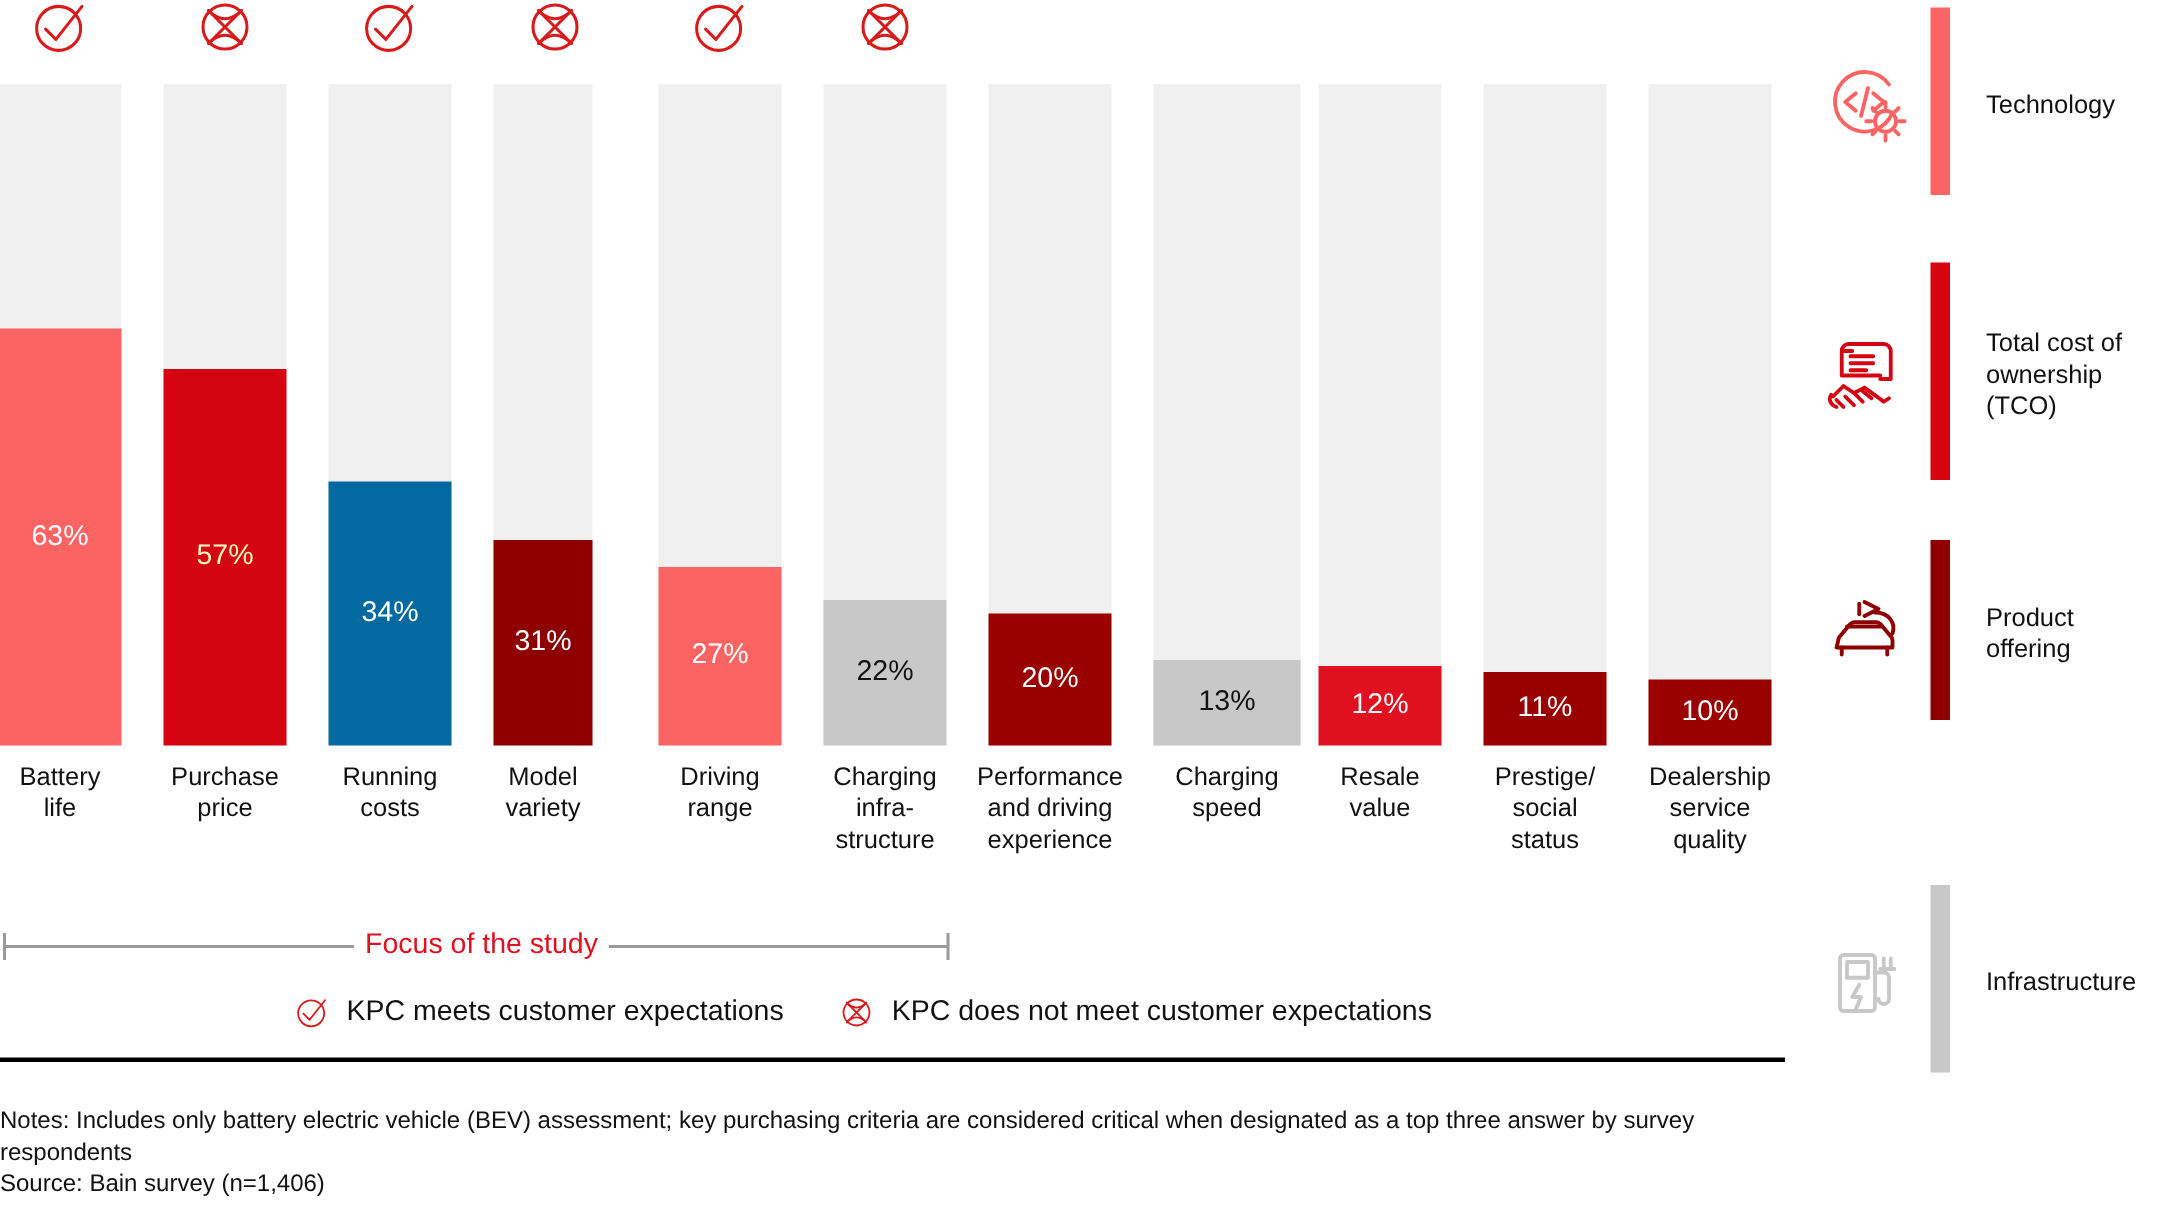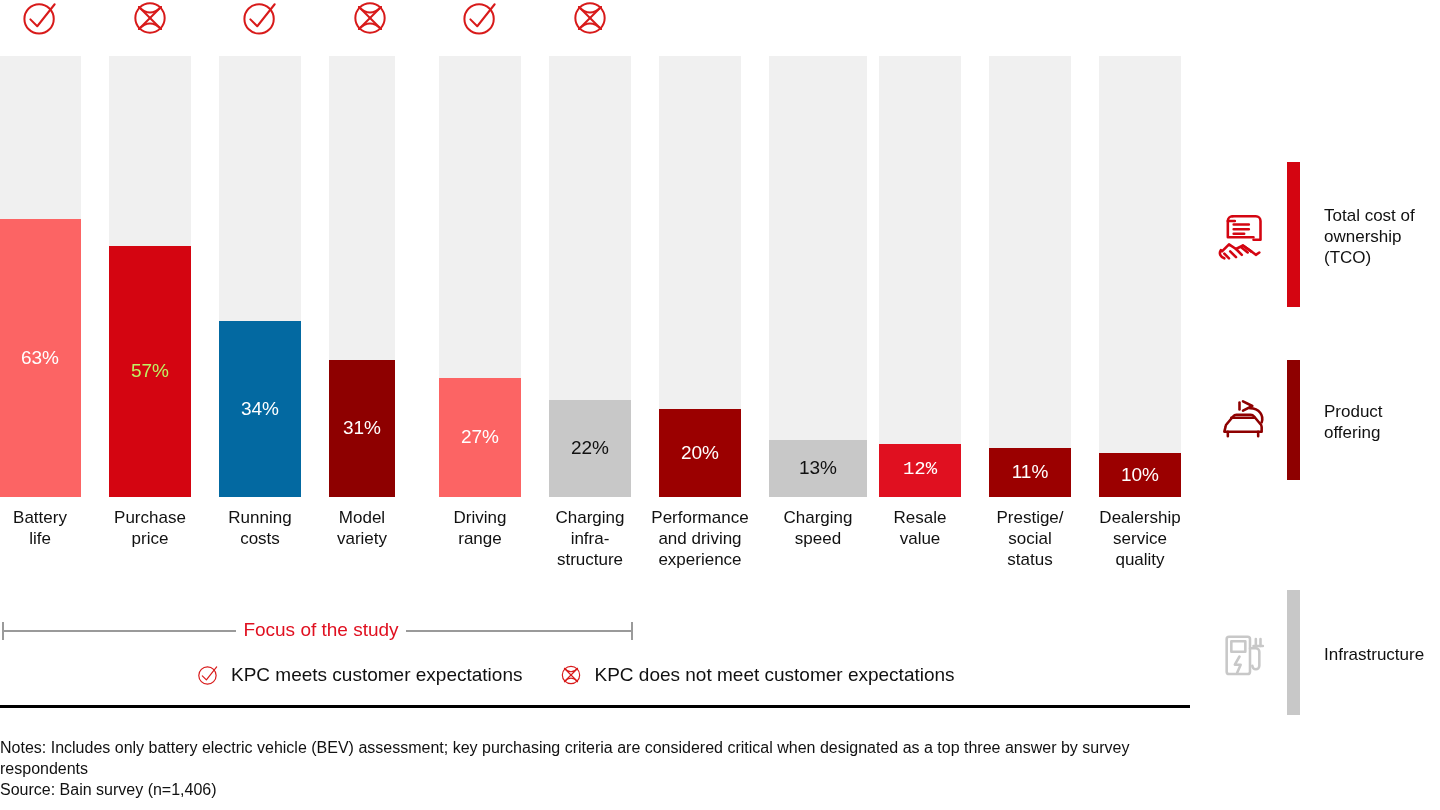--- a/index.html
+++ b/index.html
@@ -93,21 +93,21 @@
         <div class="cat-label">Battery
 life</div>
         <div class="status-icon" style="left: 19px; top: -60px;"><svg class="" viewBox="0 0 48 48" width="44" height="44" fill="none" stroke="#d81a1a" stroke-width="2.2" stroke-linecap="round" stroke-linejoin="round">
             <circle cx="23" cy="25" r="16"></circle>
             <path d="M13.5 25.5 L21 33 L40 9"></path>
           </svg></div>
       </div>
       <div class="col" style="left: 109px; width: 82px; height: 441px;">
         <div class="track" style="height: 441px; background: rgb(240, 240, 240);"></div>
         <div class="fill" style="height: 251px; background: rgb(212, 5, 17);">
-          <span class="vlabel" style="color: #bef264;">57%</span>
+          <span class="vlabel" style="color: #fef9c3;">57%</span>
         </div>
         <div class="cat-label">Purchase
 price</div>
         <div class="status-icon" style="left: 19px; top: -60px;"><svg class="" viewBox="0 0 48 48" width="44" height="44" fill="none" stroke="#d81a1a" stroke-width="2.2" stroke-linecap="round" stroke-linejoin="round">
             <circle cx="24" cy="24" r="16"></circle>
             <path d="M12 12 L36 36"></path>
             <path d="M36 12 L12 36"></path>
             <path d="M12 12 C20 20 28 20 36 12"></path>
             <path d="M12 36 C20 28 28 28 36 36"></path>
           </svg></div>
@@ -179,21 +179,21 @@
       <div class="col" style="left: 769px; width: 98px; height: 441px;">
         <div class="track" style="height: 441px; background: rgb(240, 240, 240);"></div>
         <div class="fill" style="height: 57px; background: rgb(200, 200, 200);">
           <span class="vlabel" style="color: rgb(17, 17, 17);">13%</span>
         </div>
         <div class="cat-label">Charging
 speed</div>
       </div>
       <div class="col" style="left: 879px; width: 82px; height: 441px;">
         <div class="track" style="height: 441px; background: rgb(240, 240, 240);"></div>
-        <div class="fill" style="height: 53px; background: rgb(224, 16, 32); font-family: Liberation Mono, monospace;">
+        <div class="fill" style="height: 53px; background: rgb(224, 16, 32);">
           <span class="vlabel" style="color: rgb(255, 255, 255);">12%</span>
         </div>
         <div class="cat-label">Resale
 value</div>
       </div>
       <div class="col" style="left: 989px; width: 82px; height: 441px;">
         <div class="track" style="height: 441px; background: rgb(240, 240, 240);"></div>
         <div class="fill" style="height: 49px; background: rgb(155, 0, 0);">
           <span class="vlabel" style="color: rgb(255, 255, 255);">11%</span>
         </div>
@@ -239,21 +239,33 @@
             <path d="M36 12 L12 36"></path>
             <path d="M12 12 C20 20 28 20 36 12"></path>
             <path d="M12 36 C20 28 28 28 36 36"></path>
           </svg>
         </span>
         <span class="kpc-text">KPC does not meet customer expectations</span>
       </div>
     </div>
 
   <div id="legend">
-      <div class="leg-row" style="top: 162px;">
+      <div class="leg-row" style="top: 5px;">
+        <div class="leg-icon" style="margin-top: 34.5px;"><svg class="" viewBox="0 0 48 48" width="56" height="56" fill="none" stroke="#fc6464" stroke-width="2.2" stroke-linecap="round" stroke-linejoin="round">
+            <path d="M38 14 A17 17 0 1 0 40 30"></path>
+            <path d="M19 19 L13 24 L19 29"></path>
+            <path d="M29 19 L35 24 L29 29"></path>
+            <path d="M26 16 L22 32"></path>
+            <circle cx="36" cy="35" r="6"></circle>
+            <path d="M36 27 v-3 M36 43 v3 M28 35 h-3 M44 35 h3 M30.5 29.5 l-2-2 M41.5 40.5 l2 2 M41.5 29.5 l2-2 M30.5 40.5 l-2 2"></path>
+          </svg></div>
+        <div class="leg-swatch" style="height: 125px; background: rgb(252, 100, 100);"></div>
+        <div class="leg-text" style="margin-top: 52px;">Technology</div>
+      </div>
+      <div class="leg-row" style="top: 175px;">
         <div class="leg-icon" style="margin-top: 44.5px;"><svg class="" viewBox="0 0 48 48" width="56" height="56" fill="none" stroke="#d40511" stroke-width="2.2" stroke-linecap="round" stroke-linejoin="round">
             <path d="M15 8 h20 a4 4 0 0 1 4 4 v16 h-6"></path>
             <path d="M15 8 a4 4 0 0 0 -4 4 h6"></path>
             <path d="M11 12 v14 h22"></path>
             <path d="M16 15 h13 M16 19 h13 M16 23 h9"></path>
             <path d="M6 38 l6-6 6 4 6-3 7 5"></path>
             <path d="M24 33 l7 5 4 3 3-2"></path>
             <path d="M8 40 l4 4 M13 38 l5 5 M18 36 l5 5 M23 35 l5 4"></path>
             <path d="M5 37 c-2 3 0 6 3 7"></path>
           </svg></div>

